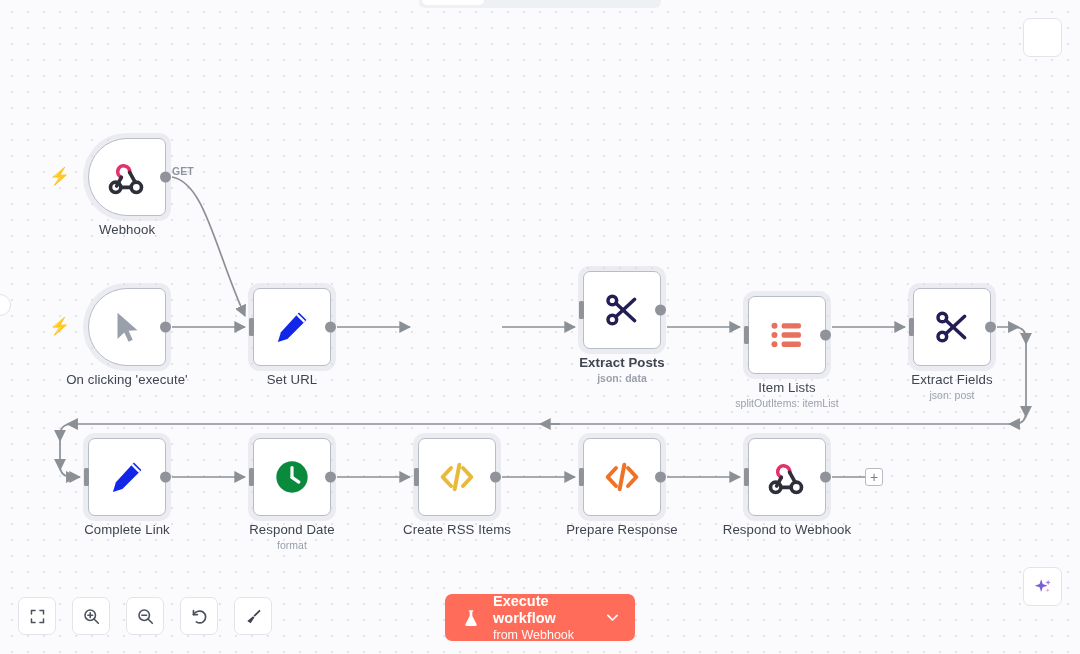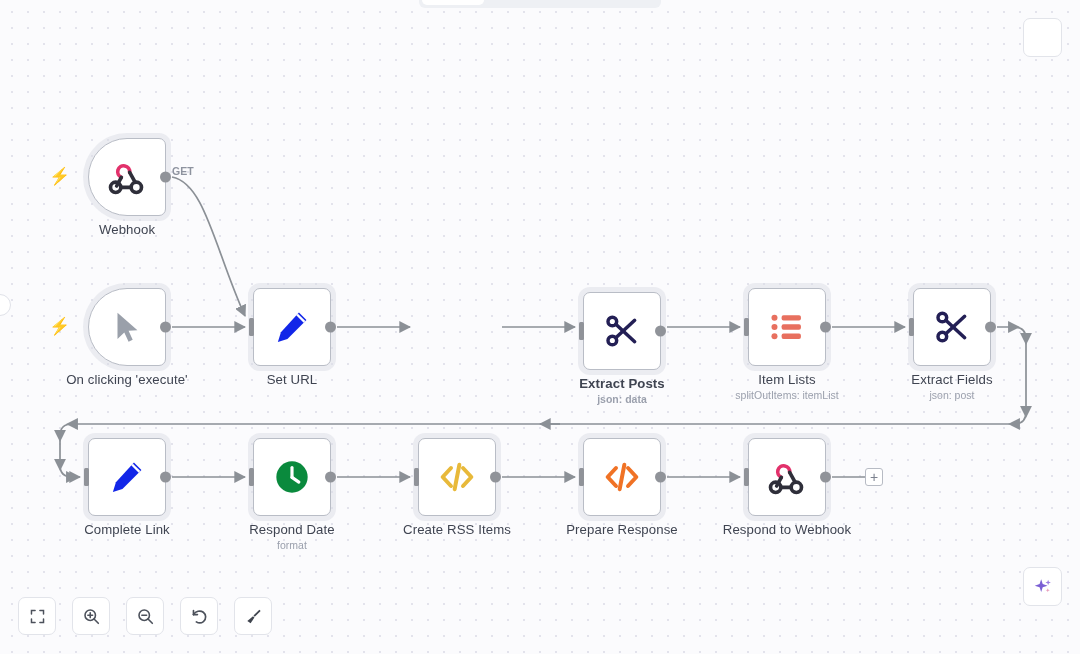--- a/index.html
+++ b/index.html
@@ -243,40 +243,40 @@
       </svg>
       <div class="port-in"></div>
       <div class="port-out"></div>
     </div>
     <div class="caption">
       <div class="title">Set URL</div>
     </div>
   </div>
 
 
-  <div class="node" style="left:583px; top:292px;font-weight:bold;">
+  <div class="node" style="left:583px; top:271px;font-weight:bold;">
     <div class="shell">
       <svg class="icon-svg" width="40" height="40" viewBox="0 0 24 24">
         <g fill="none" stroke="#231f55" stroke-width="2.1" stroke-linecap="round">
           <circle cx="6.2" cy="6.3" r="2.6"></circle>
           <circle cx="6.2" cy="17.7" r="2.6"></circle>
           <path d="M8.3 7.9 L19.6 18.4"></path>
           <path d="M8.3 16.1 L19.6 5.6"></path>
         </g>
       </svg>
       <div class="port-in"></div>
       <div class="port-out"></div>
     </div>
     <div class="caption">
       <div class="title">Extract Posts</div>
       <div class="subtitle">json: data</div>
     </div>
   </div>
 
-  <div class="node" style="left:748px; top:288px;">
+  <div class="node" style="left:748px; top:296px;">
     <div class="shell">
       <svg class="icon-svg" width="38" height="38" viewBox="0 0 24 24">
         <g fill="#e8705f">
           <circle cx="4.1" cy="6.2" r="1.9"></circle>
           <circle cx="4.1" cy="12" r="1.9"></circle>
           <circle cx="4.1" cy="17.8" r="1.9"></circle>
           <rect x="8.6" y="4.5" width="12.2" height="3.4" rx="1.2"></rect>
           <rect x="8.6" y="10.3" width="12.2" height="3.4" rx="1.2"></rect>
           <rect x="8.6" y="16.1" width="12.2" height="3.4" rx="1.2"></rect>
         </g>
@@ -456,14 +456,32 @@
     <div class="sq-btn">
       <svg width="19" height="19" viewBox="0 0 24 24">
         <g fill="#3f444e">
           <path d="M19.4 3.4 L21 5 L13.6 12.4 L12 10.8 Z"></path>
           <path d="M11.4 11.6 L13.2 13.4 L8.4 20.4 L4.2 17.6 Z"></path>
         </g>
       </svg>
     </div>
   </div>
 
+  <div id="execute-btn">
+    <span class="flask">
+      <svg width="20" height="20" viewBox="0 0 24 24">
+        <path d="M9.4 2.6 L14.6 2.6 L14.6 4.2 L13.6 4.2 L13.6 9.6 L18.6 19.2
+                 C19.3 20.6 18.5 21.6 17.2 21.6 L6.8 21.6 C5.5 21.6 4.7 20.6 5.4 19.2
+                 L10.4 9.6 L10.4 4.2 L9.4 4.2 Z" fill="#ffffff"></path>
+      </svg>
+    </span>
+    <span class="labels">
+      <span class="l1">Execute workflow</span>
+      <span class="l2">from Webhook</span>
+    </span>
+    <span class="chev">
+      <svg width="17" height="17" viewBox="0 0 24 24">
+        <path d="M5.5 9 L12 15.5 L18.5 9" fill="none" stroke="#fff" stroke-width="2.4" stroke-linecap="round" stroke-linejoin="round"></path>
+      </svg>
+    </span>
+  </div>
 
 </div>
 
 </body></html>

